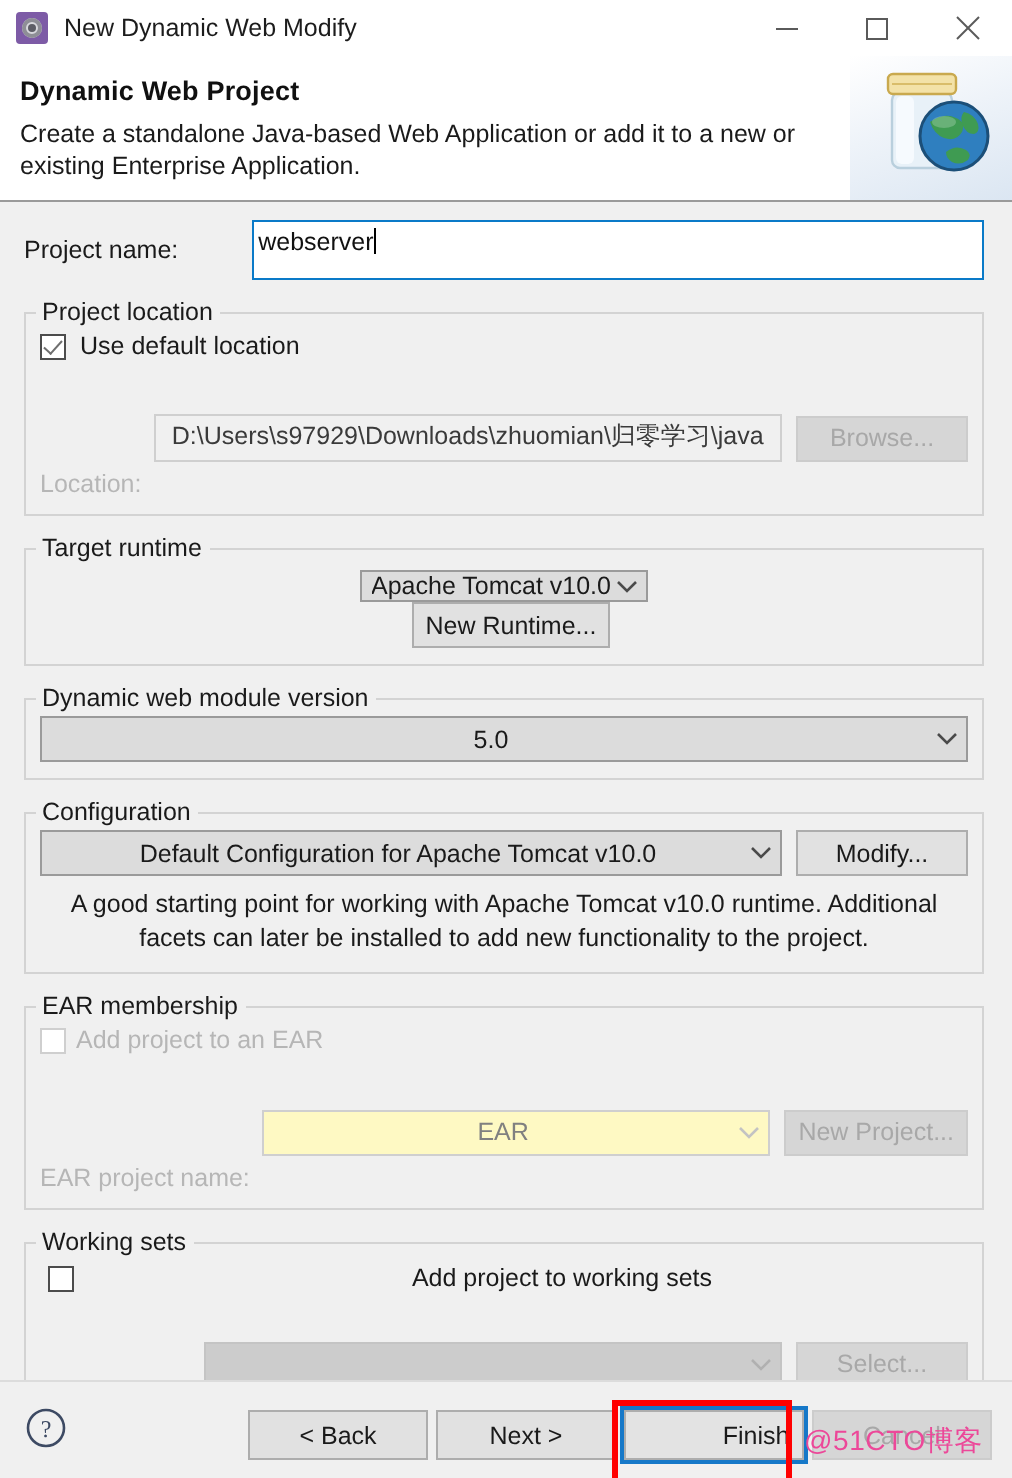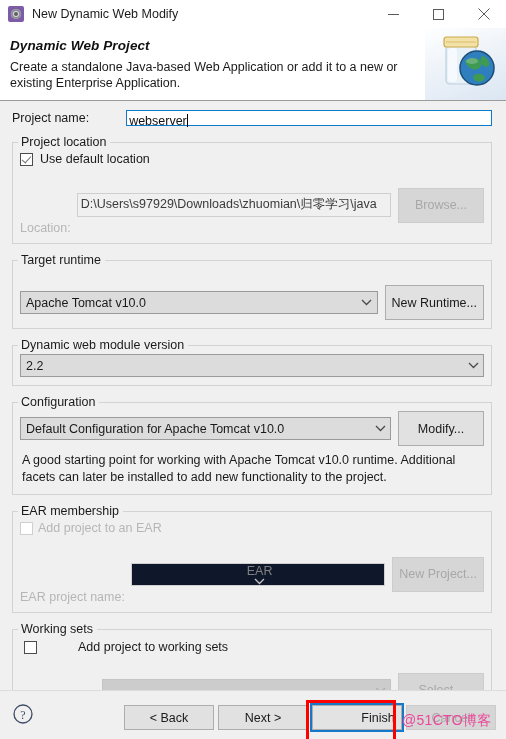--- a/index.html
+++ b/index.html
@@ -80,21 +80,20 @@
     border-bottom: 1px solid #9a9a9a;
     overflow: hidden;
   }
   .header h1 {
     margin: 0;
     padding: 10px 0 0 10px;
     font-size: 13.5px;
     font-weight: bold;
     color: #101010;
     letter-spacing: 0.1px;
-    font-style: italic;
   }
   .header p {
     margin: 0;
     padding: 6px 90px 0 10px;
     font-size: 12.5px;
     line-height: 16px;
     color: #1a1a1a;
   }
   .header-art {
     position: absolute;
@@ -119,21 +118,21 @@
     padding: 9px 14px 0 12px;
     gap: 31px;
   }
   .row-projname label {
     font-size: 12.5px;
     white-space: nowrap;
     margin-right: 6px;
   }
   .txt-input {
     flex: 1;
-    height: 16px;
+    height: 30px;
     border: 1px solid #0a7ac8;
     background: #ffffff;
     font-family: "Liberation Sans", sans-serif;
     font-size: 12.5px;
     color: #111;
     padding: 0 2px;
     line-height: 21px;
     box-sizing: border-box;
     position: relative;
   }
@@ -154,21 +153,21 @@
     border-top: 1px solid #d3d3d3;
     background: transparent;
     position: relative;
   }
   fieldset.grp legend {
     margin-left: 5px;
     padding: 0 4px 0 3px;
     font-size: 12.5px;
     color: #1a1a1a;
   }
-  .grp-body { padding: 0 7px 8px 7px; }
+  .grp-body { padding: 0 7px 8px 7px; text-align: center; }
 
   
   .cb-row {
     display: flex;
     align-items: center;
     height: 20px;
   }
   .cbox {
     width: 13px; height: 13px;
     border: 1px solid #4c4c4c;
@@ -239,31 +238,31 @@
     position: relative;
   }
   .combo .ctext { flex: 1; white-space: nowrap; overflow: hidden; }
   .combo .chev {
     width: 16px;
     display: flex;
     align-items: center;
     justify-content: center;
     color: #4a4a4a;
   }
-  .combo.white { background: #0f172a; flex-direction: column; }
+  .combo.white { background: #fef9c3; }
   .combo.disabled {
     background: #cccccc;
     border-color: #c4c4c4;
     color: #a8a8a8;
   }
   .combo.disabled .chev { color: #b0b0b0; }
 
   
   .btn {
-    height: 35px;
+    height: 23px;
     min-width: 86px;
     box-sizing: border-box;
     border: 1px solid #adadad;
     background: #e1e1e1;
     font-family: "Liberation Sans", sans-serif;
     font-size: 12.5px;
     color: #1a1a1a;
     display: flex;
     align-items: center;
     justify-content: center;
@@ -408,40 +407,40 @@
         <span class="flabel dim">Location:</span>
         <div class="ro-input">D:\Users\s97929\Downloads\zhuomian\归零学习\java</div>
         <div class="btn disabled gap-l">Browse...</div>
       </div>
     </div>
   </fieldset>
 
   <fieldset class="grp">
     <legend>Target runtime</legend>
     <div class="grp-body">
-      <div class="field-row" style="margin-top:18px;">
+      <div class="field-row" style="margin-top:4px;flex-direction:column;">
         <div class="combo">
           <span class="ctext">Apache Tomcat v10.0</span>
           <span class="chev">
             <svg width="11" height="7" viewBox="0 0 11 7">
                 <polyline points="1,1 5.5,5.5 10,1" fill="none" stroke="currentColor" stroke-width="1.3"></polyline>
               </svg>
           </span>
         </div>
         <div class="btn gap-l">New Runtime...</div>
       </div>
     </div>
   </fieldset>
 
   <fieldset class="grp">
     <legend>Dynamic web module version</legend>
     <div class="grp-body">
       <div class="field-row" style="margin-top:2px;">
         <div class="combo">
-          <span class="ctext">2.2</span>
+          <span class="ctext">5.0</span>
           <span class="chev">
             <svg width="11" height="7" viewBox="0 0 11 7">
                 <polyline points="1,1 5.5,5.5 10,1" fill="none" stroke="currentColor" stroke-width="1.3"></polyline>
               </svg>
           </span>
         </div>
       </div>
     </div>
   </fieldset>
 

